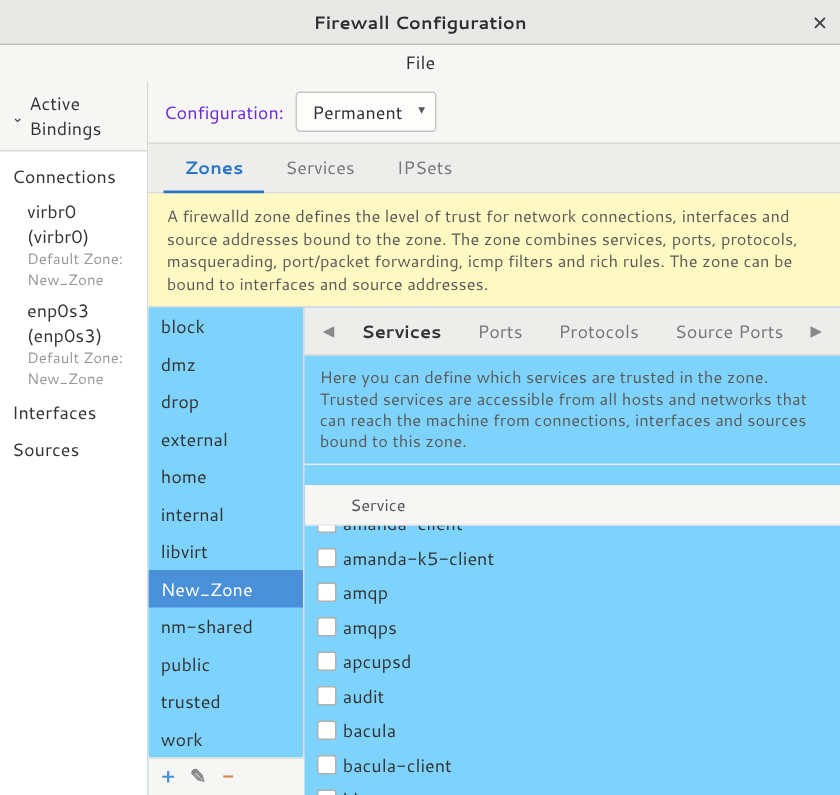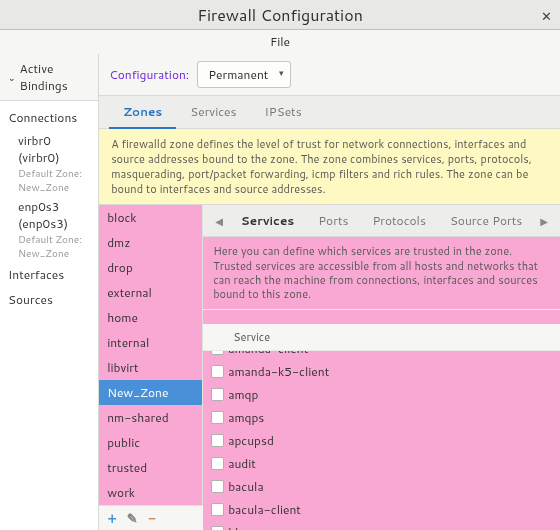--- a/index.html
+++ b/index.html
@@ -1,18 +1,18 @@
 <!DOCTYPE html>
 <html><head>
 <meta charset="utf-8">
 <style>
   * { box-sizing: border-box; margin: 0; padding: 0; }
   body { font-family: "Cantarell", "Segoe UI", sans-serif; font-size: 12px; color: #2e2e2e; background: #f6f6f5; width: 560px; height: 530px; overflow: hidden; }
   .titlebar { background: #e8e8e7; border-bottom: 1px solid #c0c0bf; height: 30px; display: flex; align-items: center; justify-content: center; position: relative; }
-  .titlebar .title { font-weight: normal; font-size: 16px; }
+  .titlebar .title { font-weight: bold; font-size: 12px; }
   .titlebar .close { position: absolute; right: 8px; top: 7px; font-size: 13px; cursor: pointer; color: #444; }
   .menubar { background: #f6f6f5; height: 24px; display: flex; align-items: center; padding: 0 6px; gap: 2px; font-size: 12px; flex-direction: column; }
   .menubar span { padding: 3px 7px; cursor: pointer; }
   .main { display: flex; height: calc(100% - 54px); }
   .sidebar { width: 184px; background: #fff; border-right: 1px solid #d9d9d8; display: flex; flex-direction: column; }
   .sidebar-header { background: #f6f6f5; border-bottom: 1px solid #d9d9d8; padding: 6px 8px; font-size: 12px; display: flex; align-items: center; gap: 4px; color: #333; }
   .sidebar-header .chev { font-size: 9px; }
   .sidebar-body { padding: 4px 0; font-size: 12px; overflow-y: auto; }
   .side-section { padding: 4px 8px; color: #333; cursor: pointer; }
   .conn-item { padding: 2px 8px 2px 18px; cursor: pointer; }
@@ -20,21 +20,21 @@
   .conn-item .sub { color: #999; font-size: 10px; }
   .content { flex: 1; display: flex; flex-direction: column; background: #f6f6f5; }
   .config-row { display: flex; align-items: center; gap: 8px; padding: 7px 10px; }
   .config-row .label { color: #6d28d9; }
   .combo { background: #fdfdfc; border: 1px solid #c6c6c5; border-radius: 3px; padding: 4px 22px 4px 10px; position: relative; cursor: pointer; font-size: 12px; }
   .combo::after { content: "▾"; position: absolute; right: 7px; top: 4px; font-size: 9px; color: #555; }
   .outer-tabs { display: flex; gap: 0; padding: 0 10px; background: #ededec; border-top: 1px solid #d9d9d8; border-bottom: 1px solid #d9d9d8; }
   .outer-tabs .tab { padding: 7px 14px; color: #777; cursor: pointer; font-size: 12px; }
   .outer-tabs .tab.active { color: #2a76c6; font-weight: bold; border-bottom: 2px solid #2a76c6; margin-bottom: -1px; }
   .desc { padding: 8px 12px; color: #5a5a58; font-size: 11px; line-height: 1.35; background: #fef9c3; }
-  .zones-panel { flex: 1; display: flex; background: #f9a8d4; border-top: 1px solid #d9d9d8; min-height: 0; justify-content: space-between; }
+  .zones-panel { flex: 1; display: flex; background: #7dd3fc; border-top: 1px solid #d9d9d8; min-height: 0; justify-content: space-between; }
   .zone-list { width: 104px; border-right: 1px solid #e0e0df; overflow-y: auto; display: flex; flex-direction: column; }
   .zone-list .zitem { padding: 4px 8px; cursor: pointer; font-size: 12px; color: #333; }
   .zone-list .zitem.selected { background: #4a90d9; color: #fff; }
   .zone-toolbar { border-top: 1px solid #e0e0df; background: #f6f6f5; display: flex; padding: 3px 4px; gap: 2px; }
   .zone-toolbar .tb { width: 18px; height: 18px; display: flex; align-items: center; justify-content: center; cursor: pointer; font-size: 13px; font-weight: bold; }
   .tb.add { color: #4a90d9; }
   .tb.edit { color: #888; }
   .tb.remove { color: #d98a4a; }
   .right-pane { flex: 1; display: flex; flex-direction: column; min-height: 0; }
   .inner-tabs { background: #ededec; border-bottom: 1px solid #d9d9d8; display: flex; align-items: center; padding: 0 6px; }

